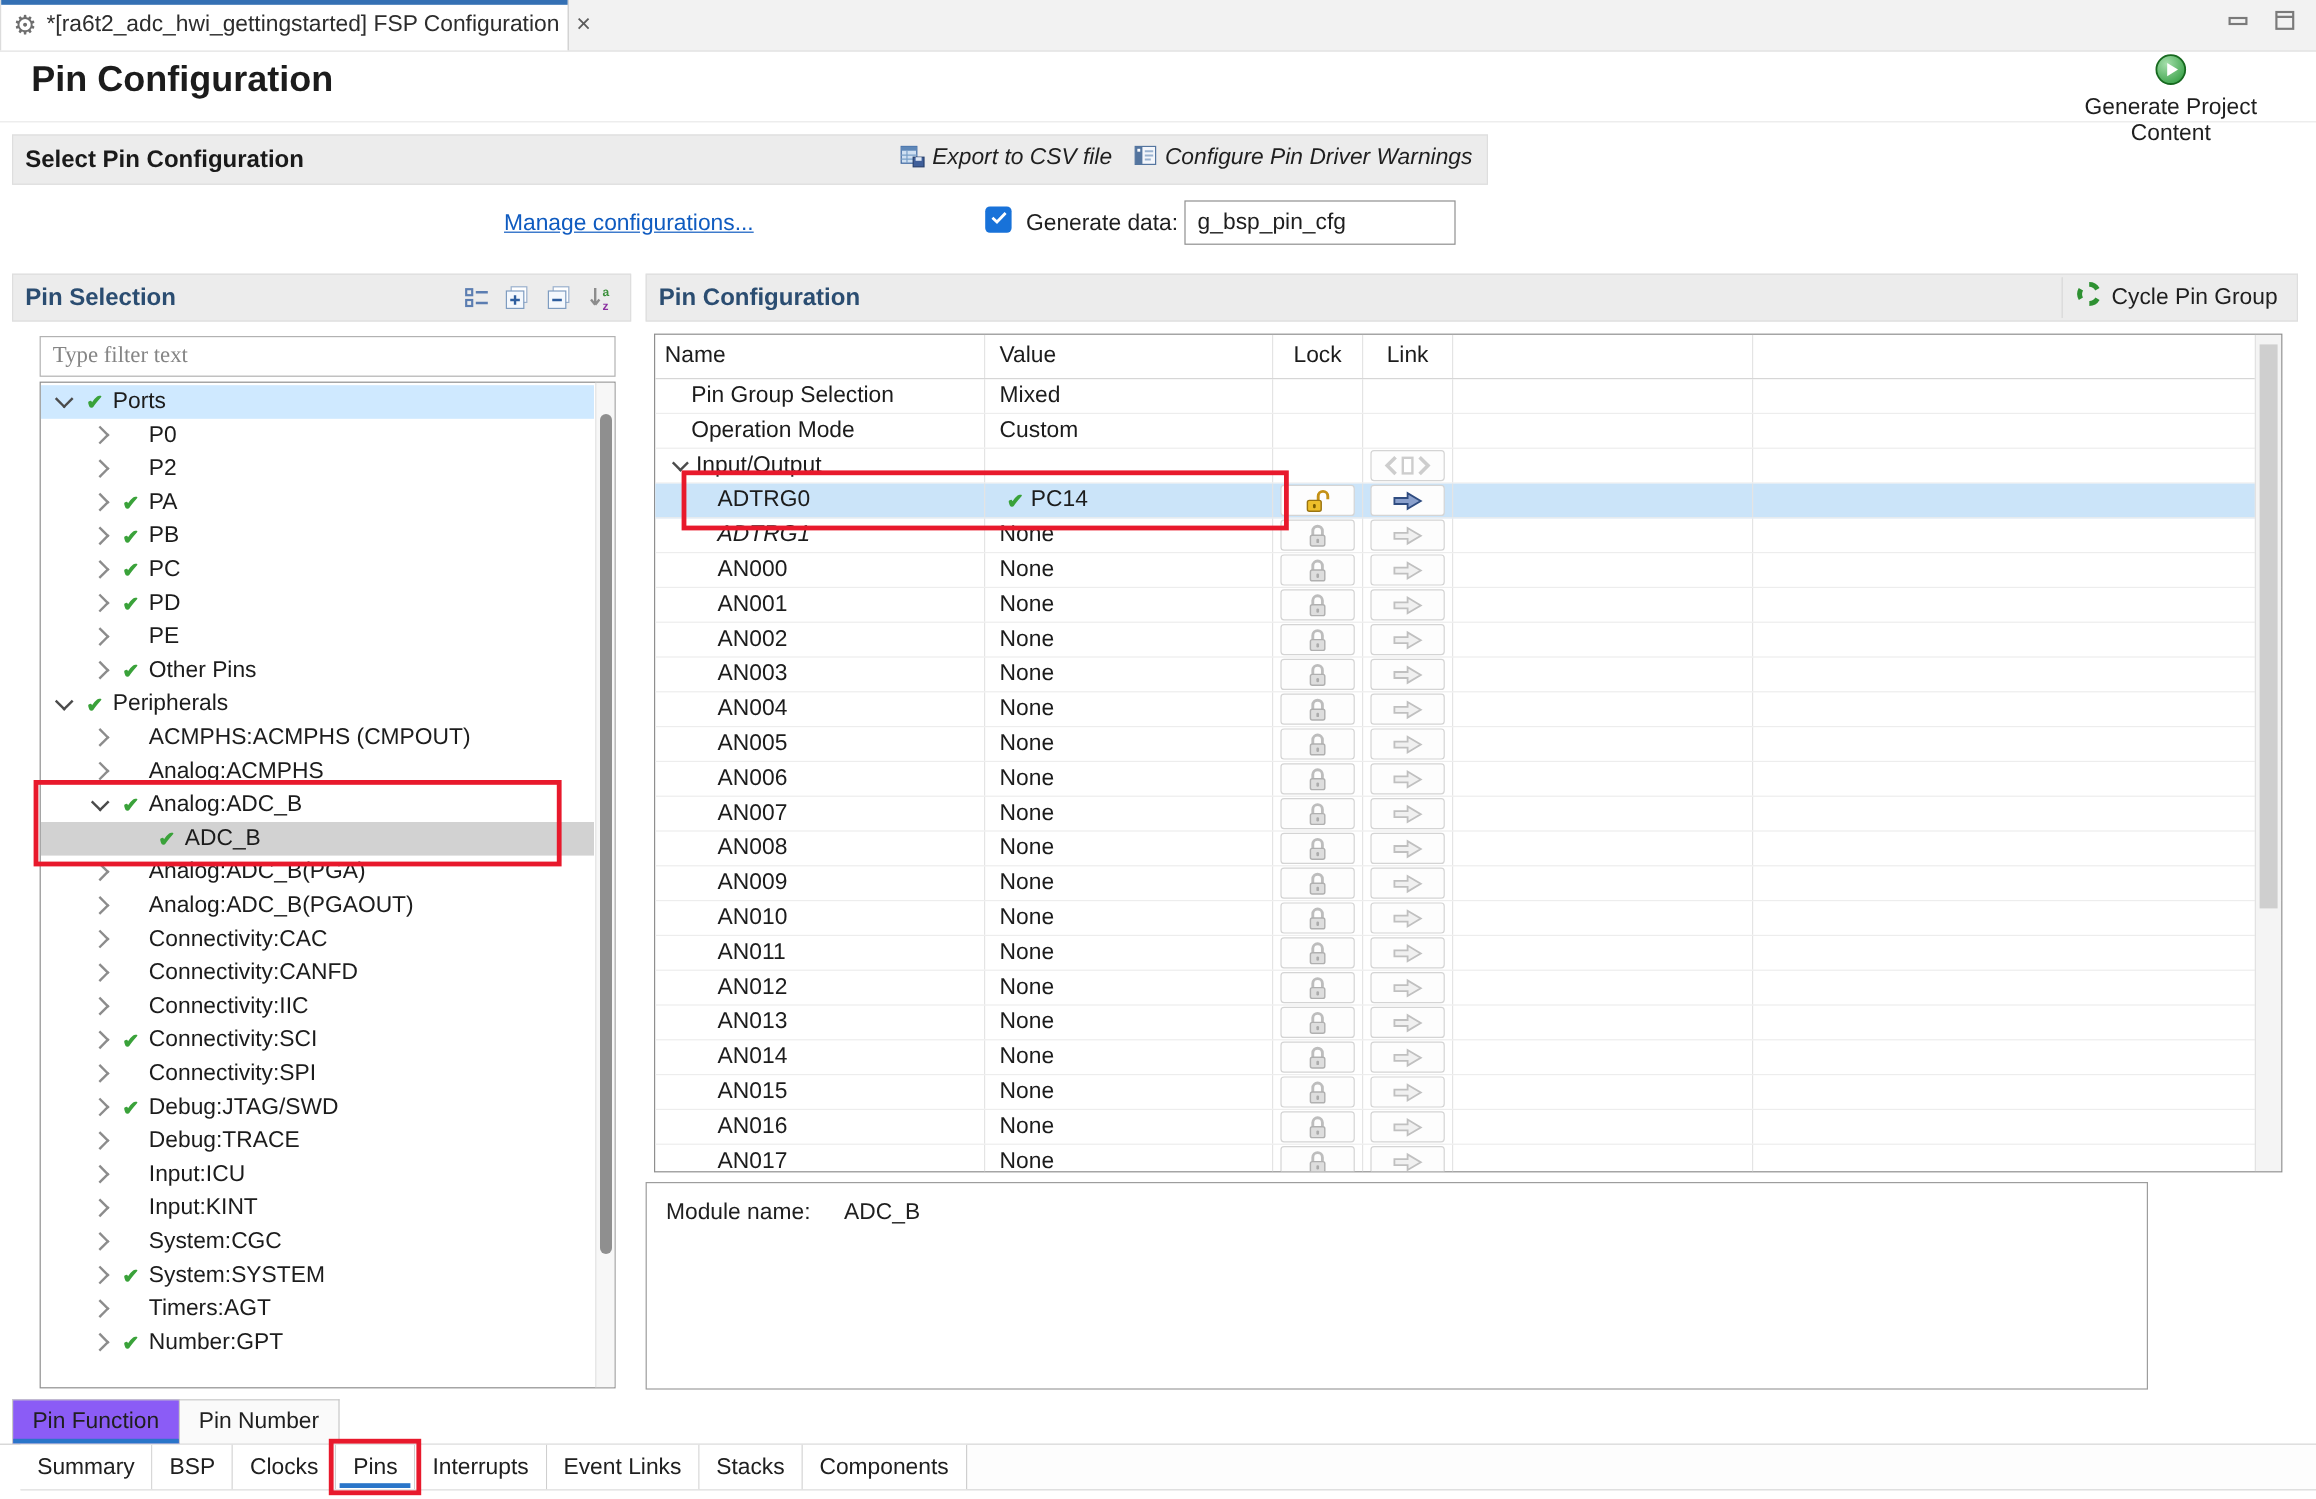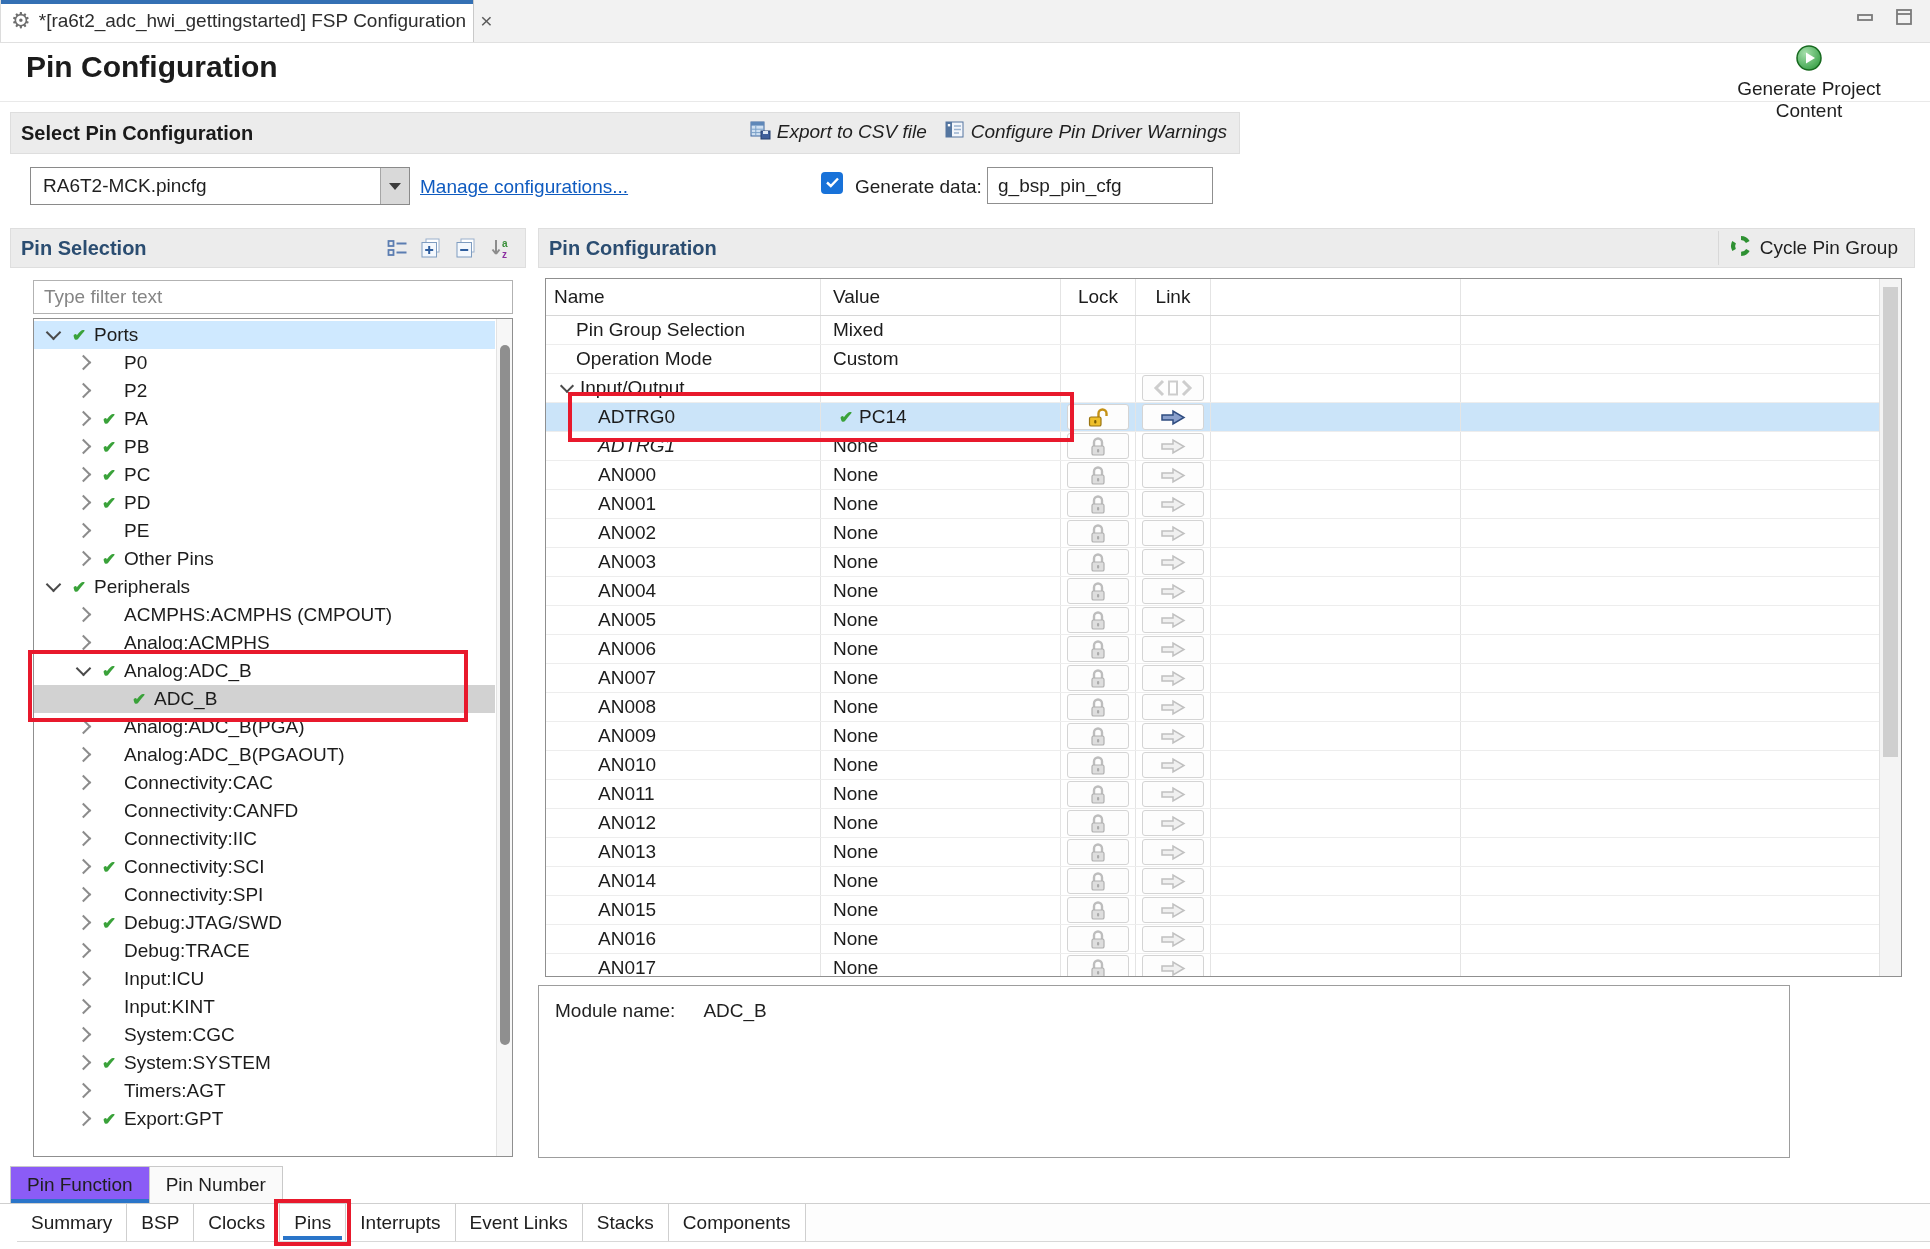--- a/index.html
+++ b/index.html
@@ -49,21 +49,21 @@
   .panel-hd .title{margin-left:10px;font-weight:bold;font-size:20px;color:#2b4d71;}
   #ps-header{left:10px;top:228px;width:516px;}
   #pc-header{left:538px;top:228px;width:1377px;}
   .ps-tools{margin-left:auto;margin-right:12px;display:flex;gap:12px;align-items:center;}
   .ps-tools span{display:inline-flex;cursor:pointer;}
   .cycle-btn{margin-left:auto;margin-right:6px;height:34px;display:flex;align-items:center;gap:7px;
              font-size:19px;padding:0 10px;border-left:1px solid #d8d8d8;cursor:pointer;}
 
   
   .filter{position:absolute;left:33px;top:280px;width:480px;height:34px;border:1px solid #b2b2b2;font-size:19px;
-          padding:0 10px;box-sizing:border-box;font-family:Liberation Sans, sans-serif;}
+          padding:0 10px;box-sizing:border-box;font-family:Liberation Serif, serif;}
   .filter::placeholder{color:#858585;}
   .tree{position:absolute;left:33px;top:318px;width:480px;height:839px;border:1px solid #8f8f8f;background:#fff;
         overflow:hidden;box-sizing:border-box;padding-top:2px;}
   .tree-row{height:28px;display:flex;align-items:center;font-size:19px;color:#1c1c1c;width:calc(100% - 17px);cursor:pointer;}
   .tree-row.sel-blue{background:#cfe9ff;}
   .tree-row.sel-gray{background:#d2d2d2;}
   .chev-wrap{width:26px;display:flex;justify-content:center;flex:0 0 26px;}
   .chev{width:9px;height:9px;border-right:2px solid #8c8c8c;border-bottom:2px solid #8c8c8c;
         transform:rotate(-45deg);margin-top:-2px;}
   .chev.down{transform:rotate(45deg);border-color:#4b4b4b;margin-top:-5px;}
@@ -182,26 +182,20 @@
             <rect x="1" y="1" width="6" height="15" fill="#54759f"></rect>
             <rect x="2.8" y="3" width="2.4" height="2.4" fill="#fff"></rect>
             <path d="M9 5 h7 M9 8.5 h7 M9 12 h5" stroke="#9ab2cf" stroke-width="1.7"></path>
           </svg>
         </span>
         <span>Configure Pin Driver Warnings</span>
       </span>
     </div>
   </div>
 
-  <div class="combo">
-    <div class="val">RA6T2-MCK.pincfg</div>
-    <div class="dd">
-        <i></i>
-      </div>
-  </div>
   <a class="manage-link">Manage configurations...</a>
   <div class="gen-check">
     <span>
       <svg width="13" height="11" viewBox="0 0 13 11">
           <path d="M1 5.5 L4.8 9 L12 1.5" fill="none" stroke="#fff" stroke-width="2.4"></path>
         </svg>
     </span>
   </div>
   <span class="gen-label">Generate data:</span>
   <input class="gen-input" type="text" value="g_bsp_pin_cfg" style="">
@@ -465,21 +459,21 @@
         </span>
         <span class="chk"></span>
         <span class="lbl">Timers:AGT</span>
       </div>
       <div class="tree-row">
         <span style="width: 36px; flex: 0 0 auto;"></span>
         <span class="chev-wrap">
           <span class="chev"></span>
         </span>
         <span class="chk">✔</span>
-        <span class="lbl">Export:GPT</span>
+        <span class="lbl">Number:GPT</span>
       </div>
     </div>
   <div class="sb-track">
     <div class="sb-thumb"></div>
   </div>
 
   <div class="panel-hd" id="pc-header">
     <span class="title">Pin Configuration</span>
     <div class="cycle-btn">
       <span>

